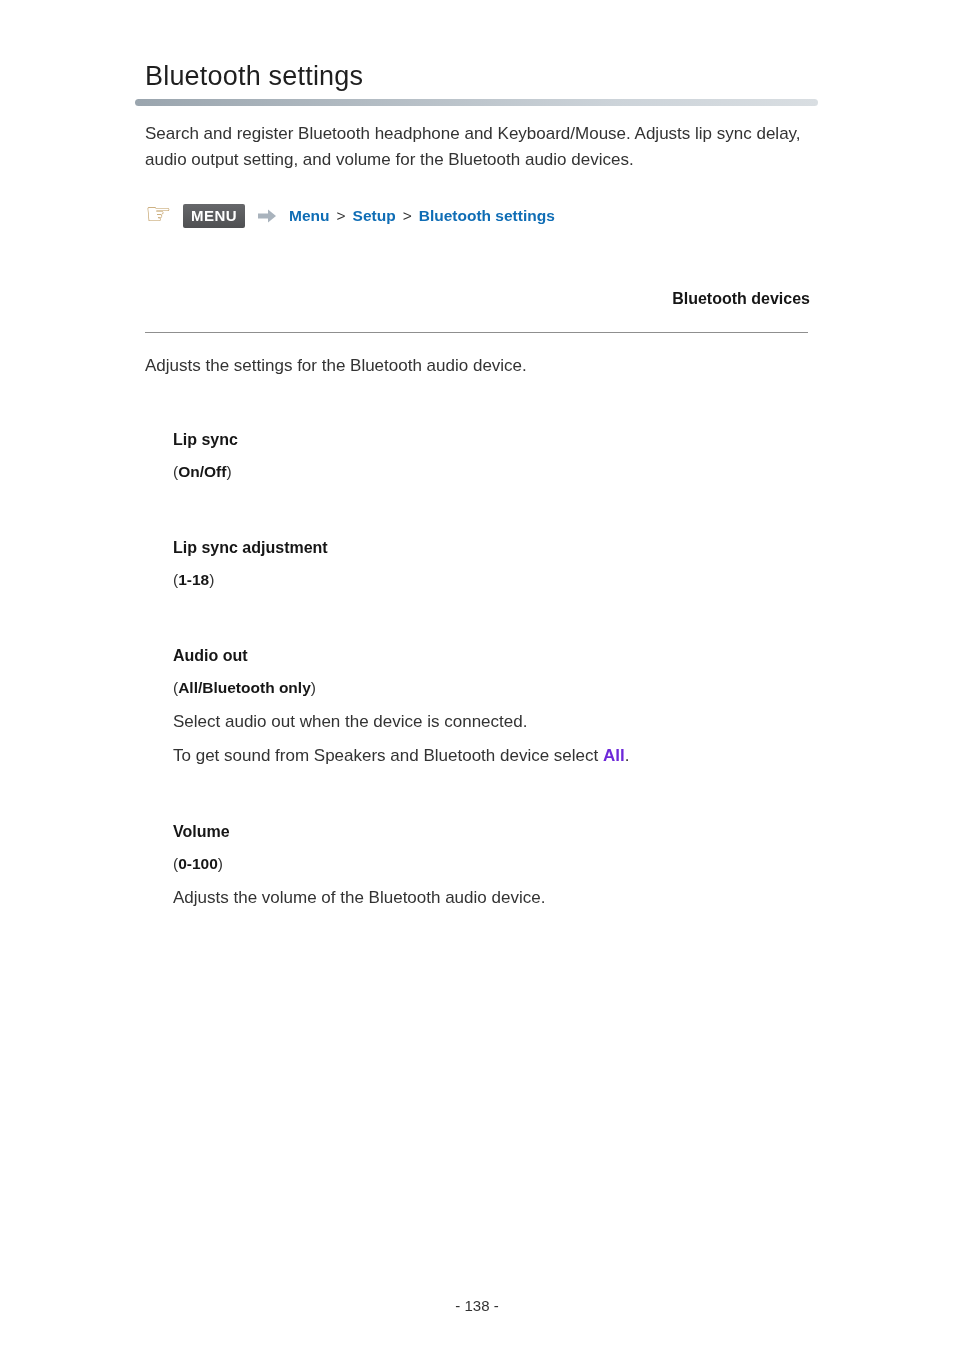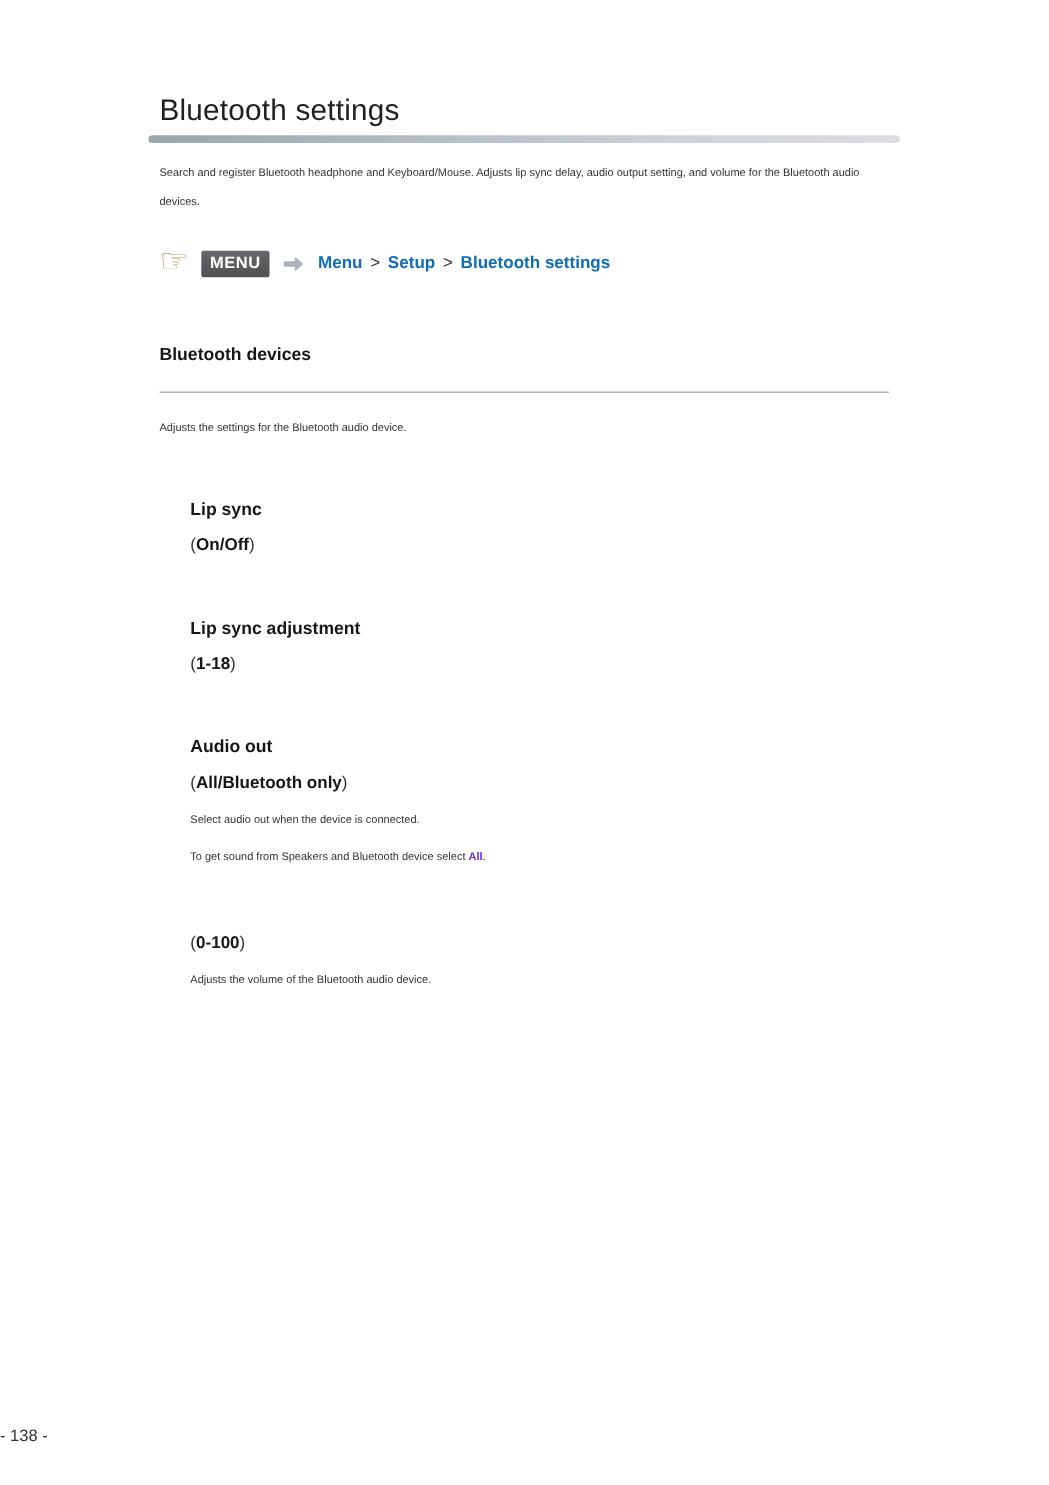--- a/index.html
+++ b/index.html
@@ -4,38 +4,38 @@
 <style>
   * { margin: 0; padding: 0; box-sizing: border-box; }
   html, body { background: #ffffff; }
   body {
     width: 954px; height: 1350px;
     position: relative;
     font-family: "Liberation Sans", sans-serif;
     color: #333;
     overflow: hidden;
   }
-  .content { padding: 86px 144px 0 145px; }
+  .content { padding: 62px 144px 0 145px; }
 
   h1.page-title {
     font-size: 27px;
     font-weight: 400;
     color: #1f1f1f;
     letter-spacing: 0.2px;
     line-height: 1.1;
   }
   .title-bar {
     height: 7px;
     width: 683px;
     margin: 7px 0 0 -10px;
     border-radius: 4px;
     background: linear-gradient(to right, #9aa5ae, #ccd3d9 70%, #d9dee2);
   }
 
-  p.body-text { font-size: 10px; line-height: 26px; color: #333; }
+  p.body-text { font-size: 17px; line-height: 26px; color: #333; }
   .intro { margin-top: 15px; max-width: 665px; }
 
   .menu-row {
     margin-top: 31px;
     display: flex;
     align-items: center;
     gap: 11px;
     font-size: 15.5px;
   }
   .hand-icon {
@@ -63,21 +63,21 @@
     cursor: pointer;
   }
   .crumb .sep { color: #333; font-weight: 400; }
 
   .sec-heading {
     font-size: 16px;
     font-weight: bold;
     color: #161616;
     line-height: 22px;
   }
-  .section-1 { margin-top: 60px; }
+  .section-1 { margin-top: 60px; text-align: right; }
   .section-1 .body-text { margin-top: 12px; max-width: 665px; }
   .rule {
     border: none;
     border-top: 1px solid #8f8f8f;
     margin: 22px 0 0 0;
     width: 663px;
   }
   .section-2 { margin-top: 20px; }
   .section-2 .body-text { margin-top: 17px; max-width: 665px; }
 
@@ -86,21 +86,21 @@
   .sub-gap { margin-top: 52px; }
   .subsection .value-line { font-size: 15.5px; line-height: 26px; margin-top: 8px; color: #333; }
   .subsection .value-line b { color: #161616; margin-top: 17px; }
   .subsection p.body-text { margin-top: 8px; }
   .subsection p.body-text b { color: #6d28d9; }
 
   .footer {
     position: absolute;
     left: 0; right: 0;
     bottom: 36px;
-    text-align: left;
+    text-align: center;
     font-size: 15px;
     color: #333;
   }
 </style>
 </head>
 <body>
 
 <div class="content">
 
   <h1 class="page-title">Bluetooth settings</h1>
@@ -146,19 +146,20 @@
   </div>
 
   <div class="subsection sub-gap">
     <div class="sec-heading">Audio out</div>
     <p class="value-line"><span>(</span><b>All/Bluetooth only</b><span>)</span></p>
     <p class="body-text">Select audio out when the device is connected.</p>
     <p class="body-text"><span>To get sound from Speakers and Bluetooth device select </span><b>All</b><span>.</span></p>
   </div>
 
   <div class="subsection sub-gap">
+    <div class="sec-heading">Volume</div>
     <p class="value-line"><span>(</span><b>0-100</b><span>)</span></p>
     <p class="body-text">Adjusts the volume of the Bluetooth audio device.</p>
   </div>
 
 </div>
 
 <div class="footer">- 138 -</div>
 
 </body></html>

